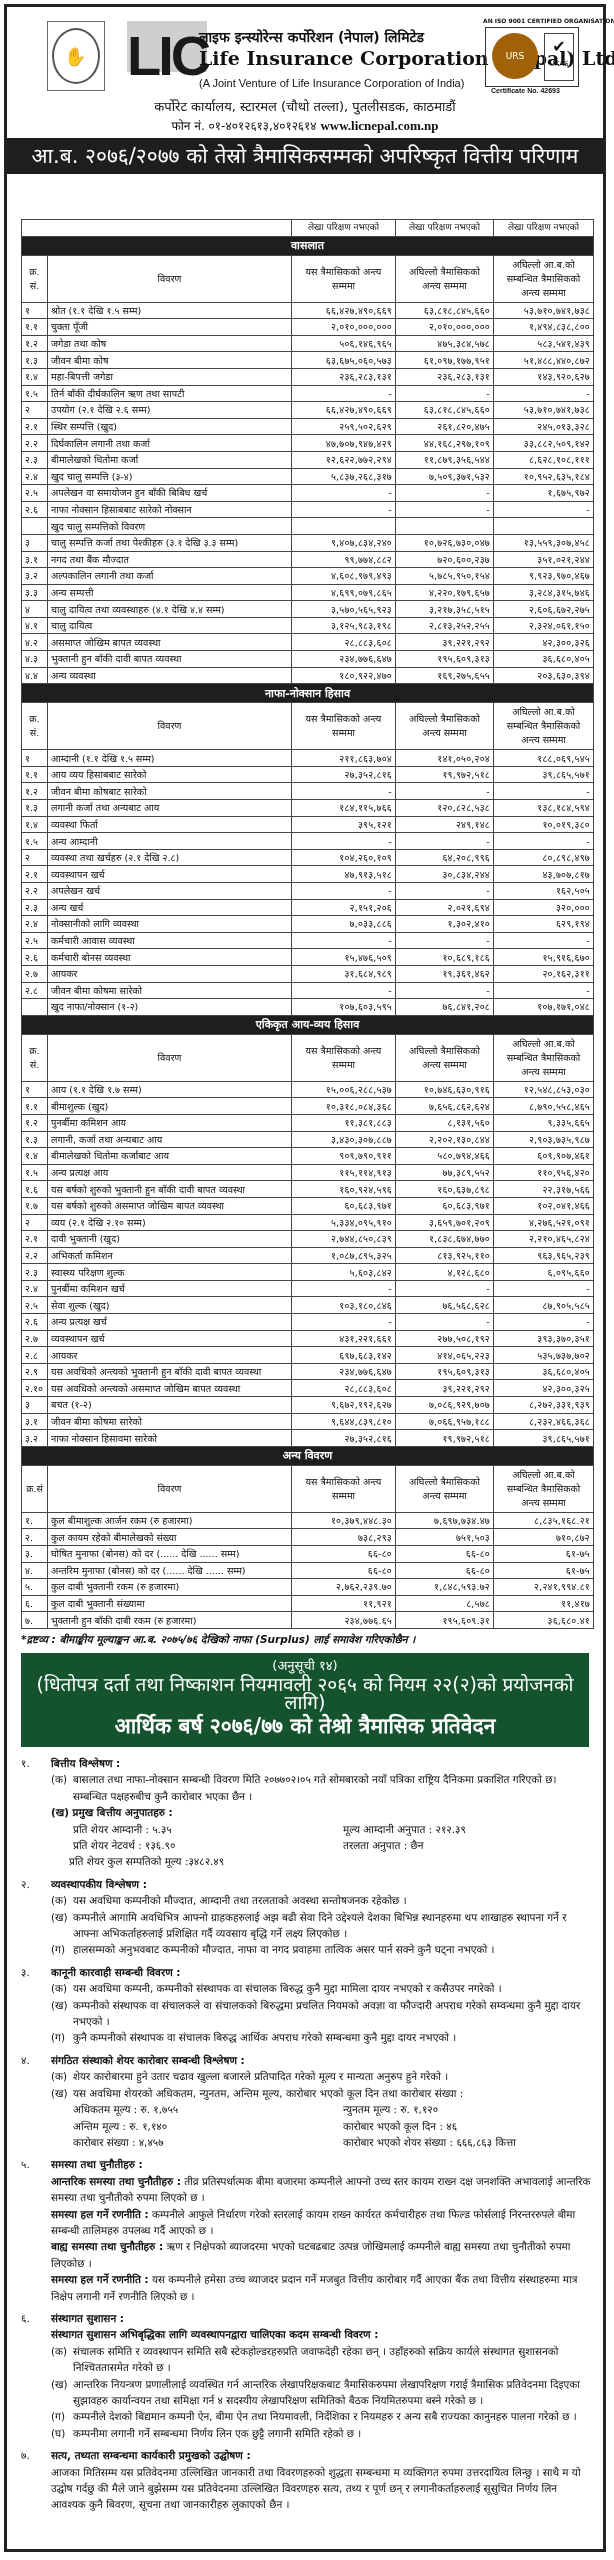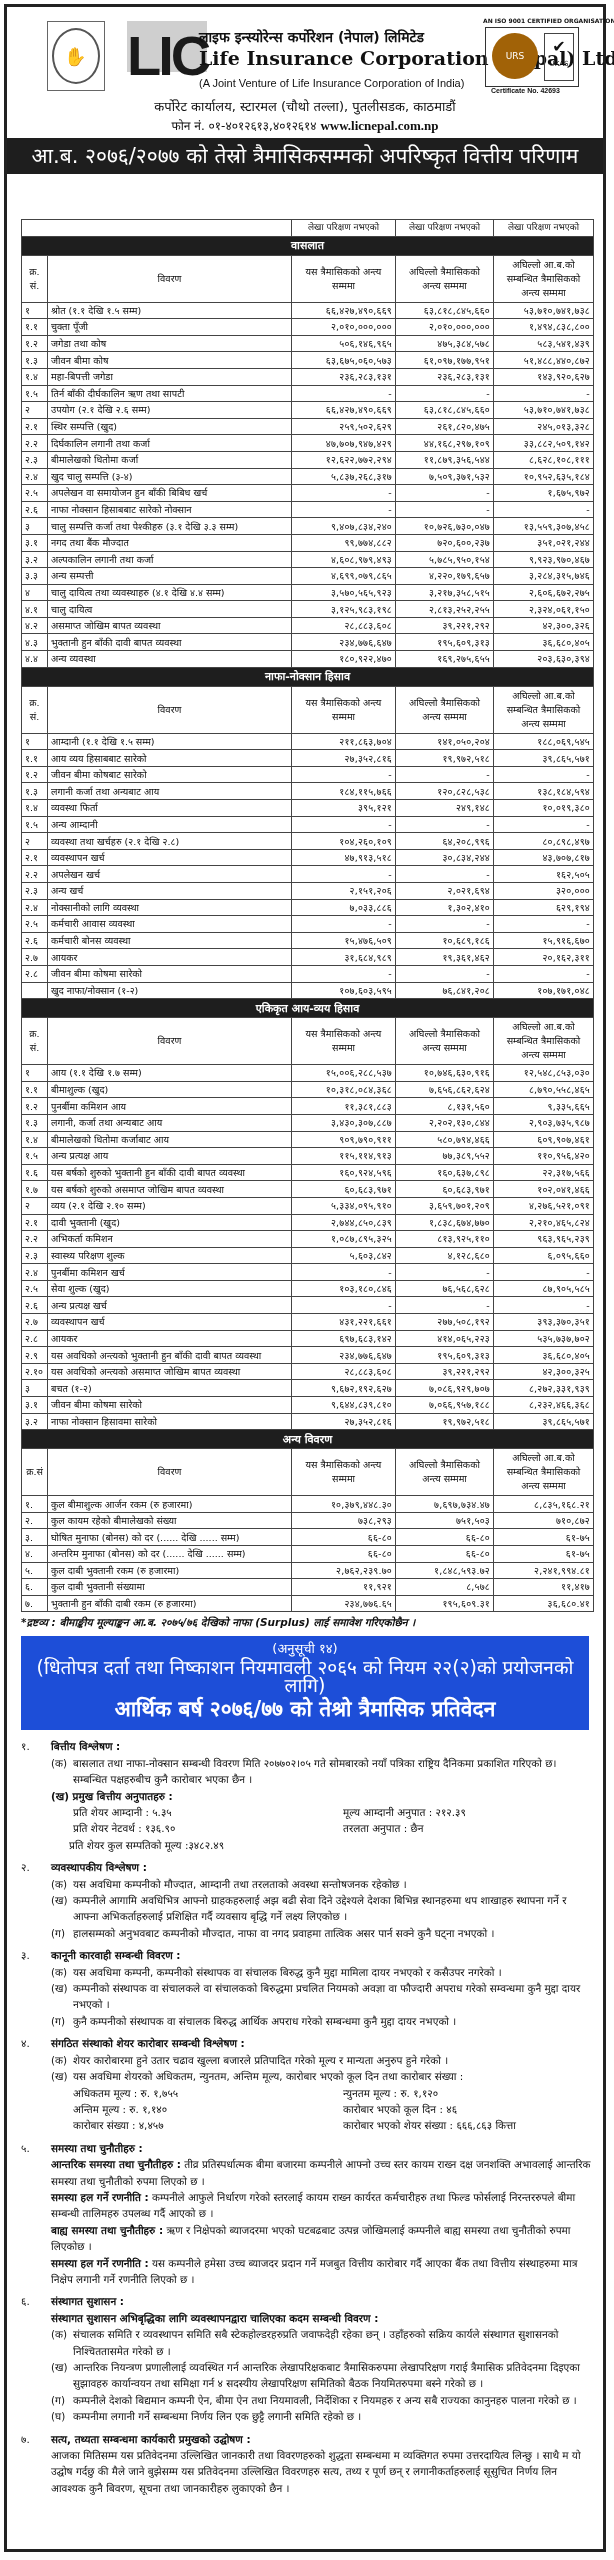--- a/index.html
+++ b/index.html
@@ -24,21 +24,21 @@
   .banner { background: #1e1e1e; color: #fff; text-align: center; font-size: 21px; height: 36px; line-height: 36px; margin: 2px 0 0 0; }
   .tblwrap { padding: 6px 14px 0 14px; margin-top: 39px; }
   table { width: 100%; border-collapse: collapse; font-size: 9.5px; table-layout: fixed; }
   td, th { border: 1px solid #444; padding: 0 3px; height: 15.6px; line-height: 15px; font-weight: normal; overflow: hidden; white-space: nowrap; }
   col.c1 { width: 26px; } col.c2 { width: 244px; } col.c3 { width: 104px; } col.c4 { width: 98px; } col.c5 { width: 100px; }
   td.num { text-align: right; font-family: "DejaVu Sans", sans-serif; letter-spacing: 0.2px; }
   tr.sec td { background: #1e1e1e; color: #fff; text-align: center; font-weight: bold; font-size: 11px; height: 18px; }
   tr.colhdr td { text-align: center; white-space: normal; line-height: 14px; height: 46px; }
   tr.audit td { text-align: center; font-size: 9px; }
   .note { font-style: italic; font-weight: bold; font-size: 10.5px; padding: 3px 14px; }
-  .annex { background: #1d4ed8; color: #fff; text-align: center; margin: 4px 14px 8px 14px; padding: 4px 0 6px 0; }
+  .annex { background: #14532d; color: #fff; text-align: center; margin: 4px 14px 8px 14px; padding: 4px 0 6px 0; }
   .annex .l1 { font-size: 13px; line-height: 18px; }
   .annex .l2 { font-size: 19px; line-height: 18px; }
   .annex .l3 { font-size: 21px; font-weight: bold; line-height: 30px; }
   .report { font-size: 10.4px; line-height: 16.4px; padding: 0 12px 0 14px; }
   .sect { margin-top: 6px; }
   .sh { display: flex; font-weight: bold; }
   .sh .n { width: 30px; font-weight: normal; }
   .item { display: flex; padding-left: 30px; }
   .item .k { width: 22px; flex: none; }
   .item .t { flex: 1; }
@@ -190,20 +190,27 @@
             <td class="num">१,६७५,९७२</td>
           </tr>
           <tr>
             <td>२.६</td>
             <td>नाफा नोक्सान हिसाबबाट सारेको नोक्सान</td>
             <td class="num">-</td>
             <td class="num">-</td>
             <td class="num">-</td>
           </tr>
           <tr>
+            <td></td>
+            <td>खुद चालु सम्पत्तिको विवरण</td>
+            <td class="num"></td>
+            <td class="num"></td>
+            <td class="num"></td>
+          </tr>
+          <tr>
             <td>३</td>
             <td>चालु सम्पत्ति कर्जा तथा पेश्कीहरु (३.१ देखि ३.३ सम्म)</td>
             <td class="num">९,४०७,८३४,२४०</td>
             <td class="num">१०,७२६,७३०,०४७</td>
             <td class="num">१३,५५९,३०७,४५८</td>
           </tr>
           <tr>
             <td>३.१</td>
             <td>नगद तथा बैंक मौज्दात</td>
             <td class="num">९९,७७४,८८२</td>

